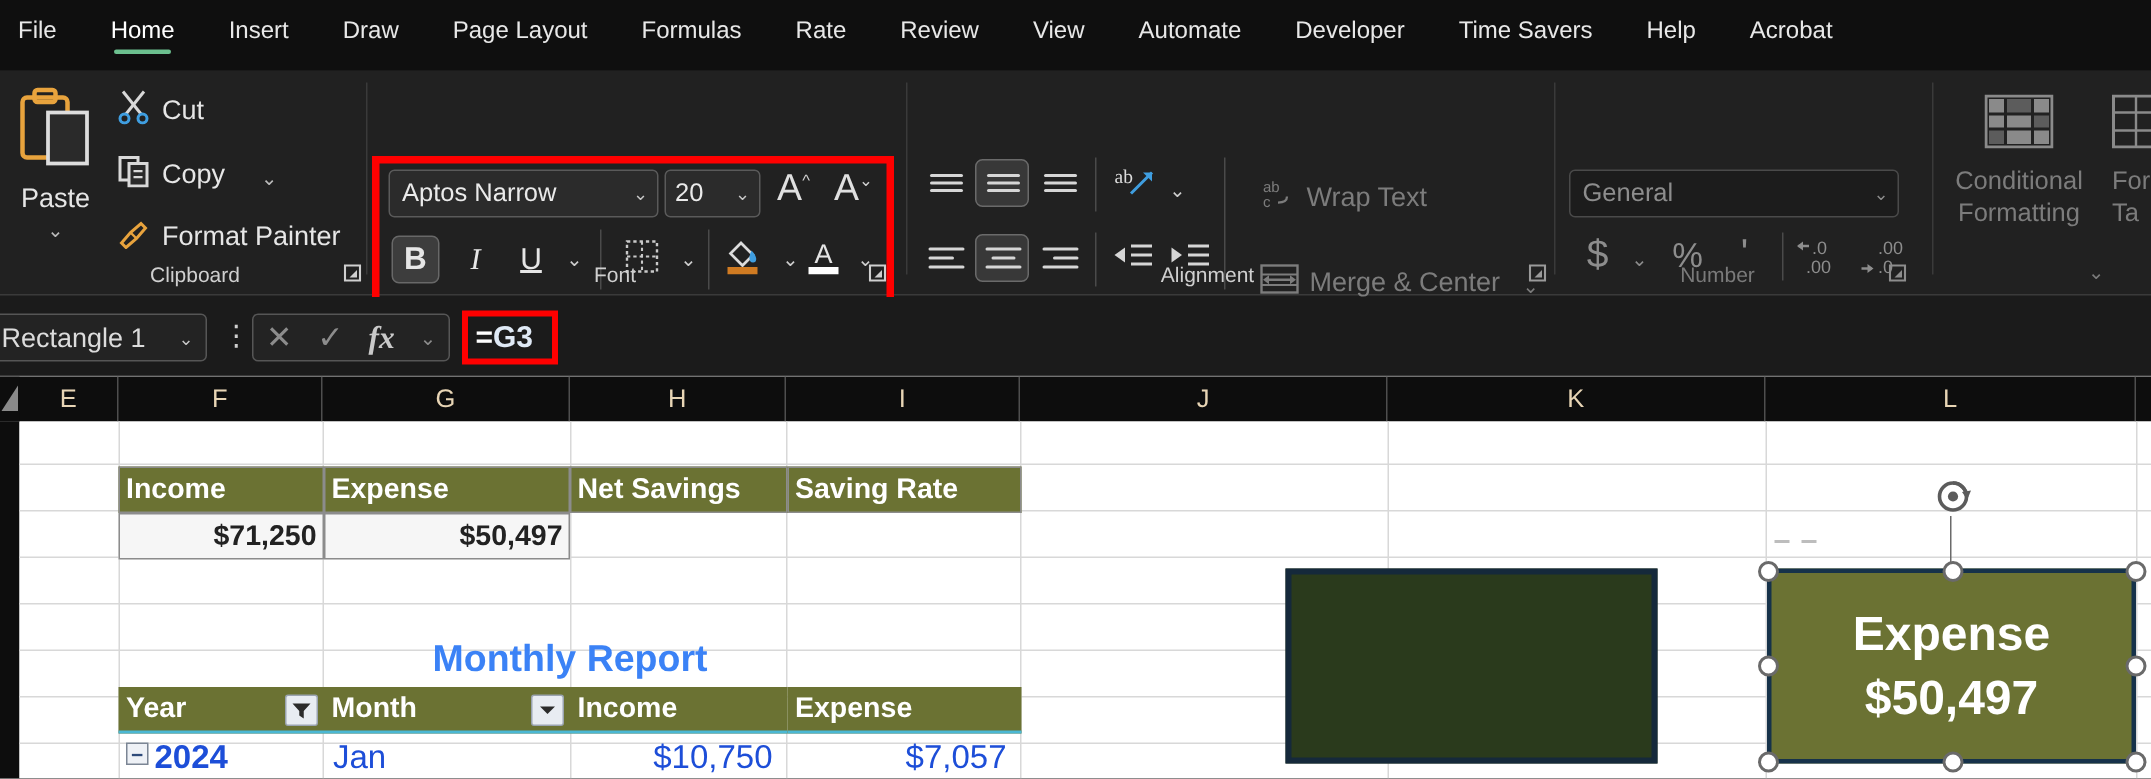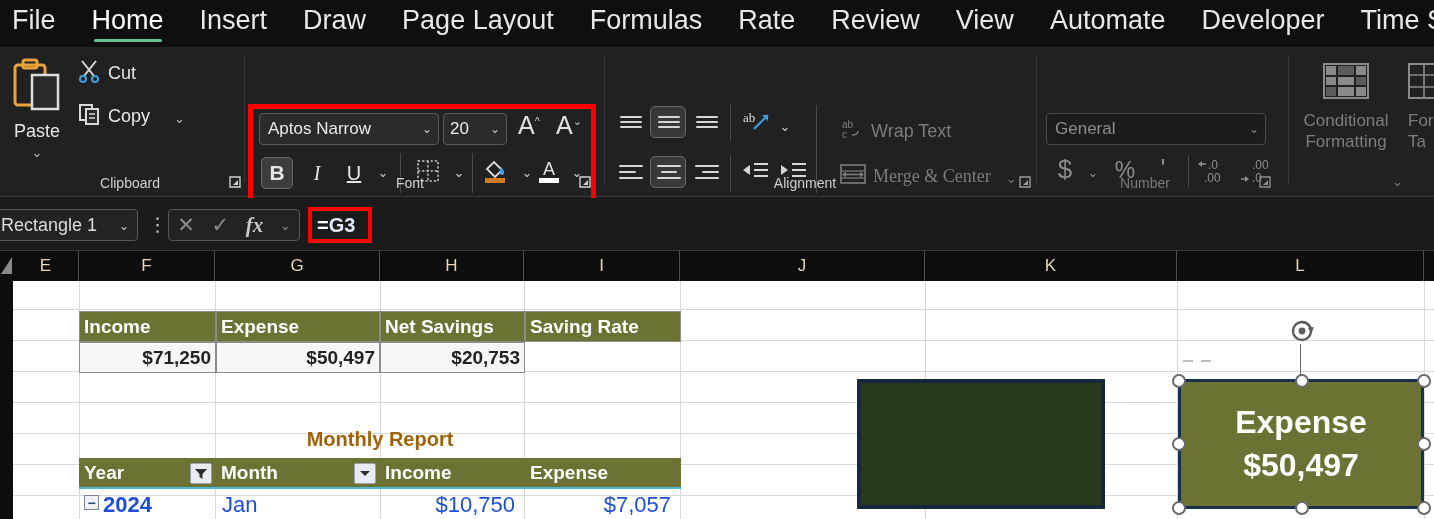--- a/index.html
+++ b/index.html
@@ -12,21 +12,21 @@
   #app { position: relative; width: 1434px; height: 519px; }
 
   
   .tabbar {
     position: absolute; left: 0; top: 0; width: 1434px; height: 47px;
     background: #0f0f0f;
     display: flex; align-items: center;
   }
   .tab {
     color: #e8e8e8;
-    font-size: 27px;
+    font-size: 16px;
     padding: 0 0 6px 0;
     margin: 16px 18px;
     white-space: nowrap;
     position: relative;
     cursor: default;
   }
   .tab:first-child { margin-left: 12px; }
   .tab.active { color: #ffffff; }
   .tab.active::after {
     content: ""; position: absolute; left: 2px; right: 2px; bottom: 0px;
@@ -197,22 +197,22 @@
   }
   .hdrcell {
     background: #6b7233; color: #ffffff; font-weight: bold;
     border: 1px solid #8c8c8c; padding-left: 4px;
   }
   .valcell {
     background: #f6f6f6; color: #222222; font-weight: bold;
     border: 1px solid #8c8c8c; justify-content: flex-end; padding-right: 4px;
   }
   .bigtitle {
-    position: absolute; color: #a16207; font-weight: bold;
-    font-size: 20px; display: flex; align-items: center; justify-content: center;
+    position: absolute; color: #3b82f6; font-weight: bold;
+    font-size: 25px; display: flex; align-items: center; justify-content: center;
   }
   .tblhdr {
     background: #6b7233; color: #ffffff; font-weight: bold;
     border-bottom: 2px solid #4bb8d4; padding-left: 5px;
   }
   .datacell {
     color: #1d4ed8; font-size: 22px;
   }
   .filterbtn {
     position: absolute; width: 22px; height: 21px;
@@ -310,20 +310,29 @@
           <rect x="2" y="2" width="12" height="15" fill="none" stroke="#d9d9d9" stroke-width="2"></rect>
           <rect x="8" y="6" width="12" height="15" fill="#2a2a2a" stroke="#d9d9d9" stroke-width="2"></rect>
           <line x1="11" y1="11" x2="17" y2="11" stroke="#d9d9d9" stroke-width="1.5"></line>
           <line x1="11" y1="15" x2="17" y2="15" stroke="#d9d9d9" stroke-width="1.5"></line>
         </svg>
       </span>
       <span>Copy</span>
       <span class="chev" style="margin-left:16px;">⌄</span>
     </div>
 
+    <div class="cbitem" style="left:78px; top:97px;">
+      <span class="ico">
+        <svg width="22" height="22" viewBox="0 0 22 22">
+          <path d="M3 18 L9 11 L16 5 L19 8 L13 15 L6 21 Z" fill="none" stroke="#e8a33d" stroke-width="2"></path>
+          <line x1="9" y1="11" x2="13" y2="15" stroke="#e8a33d" stroke-width="1.6"></line>
+        </svg>
+      </span>
+      <span>Format Painter</span>
+    </div>
 
     <div class="grouplabel" style="left:60px; width:140px;">Clipboard</div>
     <div class="launcher" style="left:228px;">
       <svg width="14" height="14" viewBox="0 0 14 14">
           <path d="M2 2 H12 V12 H2 Z" fill="none" stroke="#cfcfcf" stroke-width="1.4"></path>
           <path d="M10 5 L10 10 L5 10 Z" fill="#cfcfcf"></path>
         </svg>
     </div>
     <div class="gdiv" style="left:244px;"></div>
 
@@ -475,21 +484,21 @@
       <span class="ico">
         <svg width="30" height="24" viewBox="0 0 30 24">
           <line x1="14" y1="6" x2="28" y2="6" stroke="#d6d6d6" stroke-width="2"></line>
           <line x1="14" y1="12" x2="28" y2="12" stroke="#d6d6d6" stroke-width="2"></line>
           <line x1="14" y1="18" x2="28" y2="18" stroke="#d6d6d6" stroke-width="2"></line>
           <path d="M3 7 L10 12 L3 17 Z" fill="#d6d6d6"></path>
         </svg>
       </span>
     </div>
 
-    <div class="merget" style="left:840px; top:116px;font-family:Liberation Serif, serif;">
+    <div class="merget" style="left:840px; top:128px;">
       <span class="ico">
         <svg width="26" height="22" viewBox="0 0 26 22">
           <rect x="1" y="2" width="24" height="18" fill="none" stroke="#7c7c7c" stroke-width="1.6"></rect>
           <line x1="1" y1="8" x2="25" y2="8" stroke="#7c7c7c" stroke-width="1.2"></line>
           <line x1="1" y1="15" x2="25" y2="15" stroke="#7c7c7c" stroke-width="1.2"></line>
           <line x1="6" y1="11.5" x2="20" y2="11.5" stroke="#7c7c7c" stroke-width="1.6"></line>
           <path d="M6 8.5 L2 11.5 L6 14.5 Z" fill="#7c7c7c"></path>
           <path d="M20 8.5 L24 11.5 L20 14.5 Z" fill="#7c7c7c"></path>
         </svg>
       </span>
@@ -642,21 +651,20 @@
       <div class="hline" style="top:214px;"></div>
     </div>
 
     <div class="cell hdrcell" style="left:79px;  top:60px; width:137px; height:31px;">Income</div>
     <div class="cell hdrcell" style="left:216px; top:60px; width:164px; height:31px;">Expense</div>
     <div class="cell hdrcell" style="left:380px; top:60px; width:145px; height:31px;">Net Savings</div>
     <div class="cell hdrcell" style="left:525px; top:60px; width:156px; height:31px;">Saving Rate</div>
 
     <div class="cell valcell" style="left:79px;  top:91px; width:137px; height:31px;">$71,250</div>
     <div class="cell valcell" style="left:216px; top:91px; width:164px; height:31px;">$50,497</div>
-    <div class="cell valcell" style="left:380px; top:91px; width:145px; height:31px;">$20,753</div>
 
     <div class="bigtitle" style="left:79px; top:162px; width:602px; height:52px;">Monthly Report</div>
 
     <div class="cell tblhdr" style="left:79px;  top:207px; width:137px; height:31px;">Year</div>
     <div class="cell tblhdr" style="left:216px; top:207px; width:164px; height:31px;">Month</div>
     <div class="cell tblhdr" style="left:380px; top:207px; width:145px; height:31px;">Income</div>
     <div class="cell tblhdr" style="left:525px; top:207px; width:156px; height:31px;">Expense</div>
 
     <div class="filterbtn" style="left:190px; top:212px;">
       <svg width="14" height="13" viewBox="0 0 14 13">

